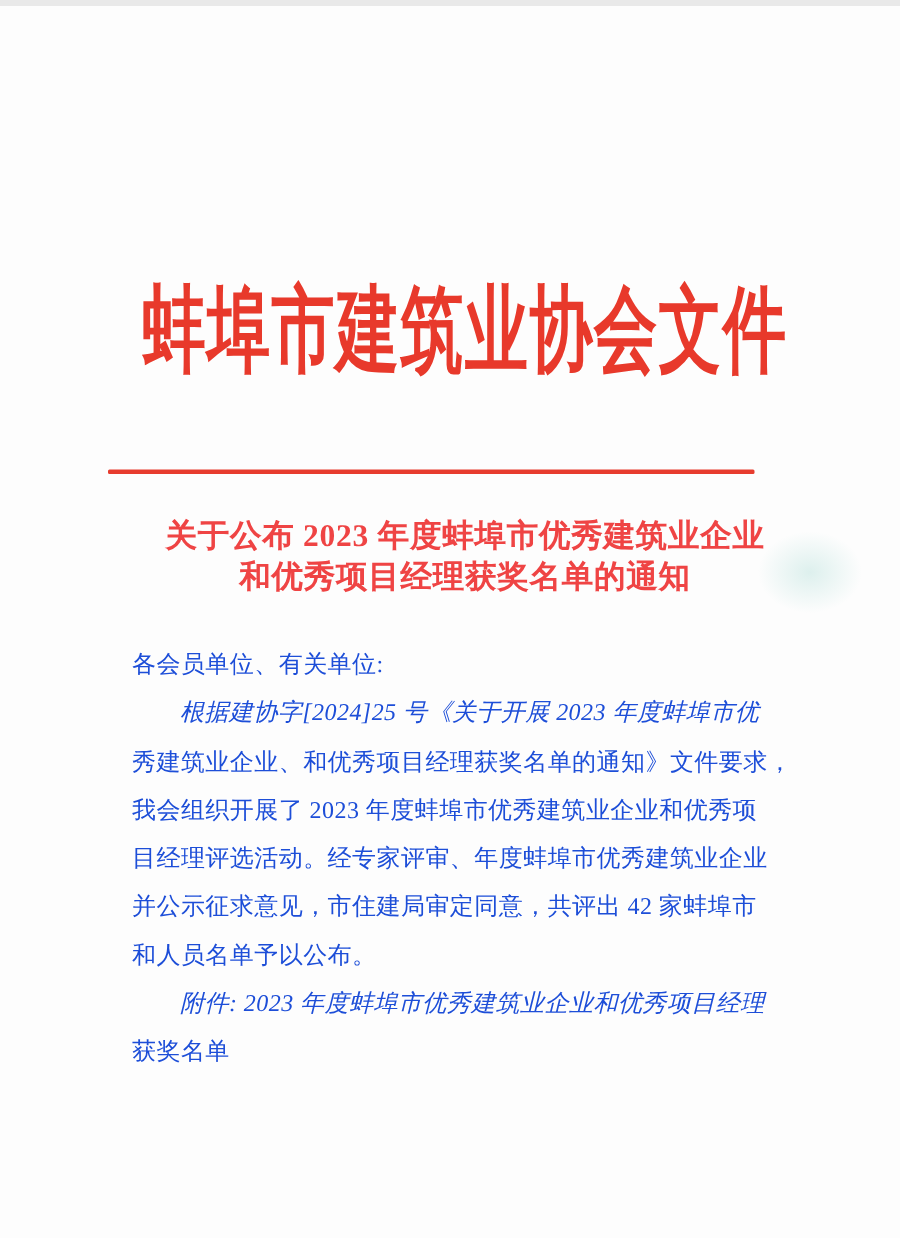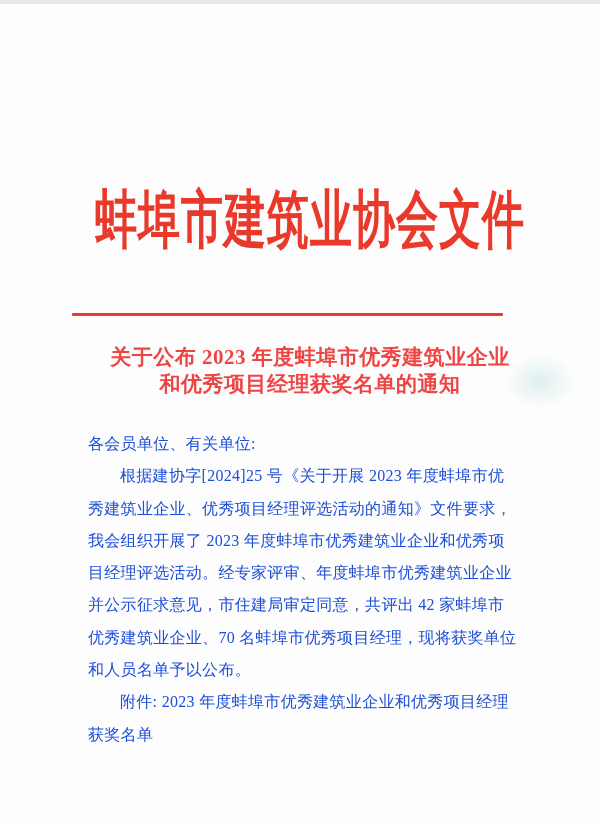--- a/index.html
+++ b/index.html
@@ -70,20 +70,21 @@
     font-size: 16px;
     line-height: 32.3px;
     letter-spacing: 0.3px;
     color: #1d4ed8;
   }
   .bline {
     white-space: nowrap;
   }
   .indent {
     text-indent: 32px;
+    font-style: italic;
   }
   .smudge {
     position: absolute;
     top: 350px;
     left: 505px;
     width: 70px;
     height: 55px;
     background: radial-gradient(ellipse at center, rgba(125,200,190,0.25), rgba(125,200,190,0) 70%);
   }
   .scan-bottom-edge {
@@ -106,25 +107,24 @@
   <div class="red-divider"></div>
 
   <div class="subject">
     <div class="subject-line">关于公布 2023 年度蚌埠市优秀建筑业企业</div>
     <div class="subject-line">和优秀项目经理获奖名单的通知</div>
   </div>
 
   <div class="body-text">
     <div class="bline">各会员单位、有关单位:</div>
     <div class="bline indent">根据建协字[2024]25 号《关于开展 2023 年度蚌埠市优</div>
-    <div class="bline">秀建筑业企业、优秀项目经理评选活动的通知》文件要求，</div>
+    <div class="bline">秀建筑业企业、和优秀项目经理获奖名单的通知》文件要求，</div>
     <div class="bline">我会组织开展了 2023 年度蚌埠市优秀建筑业企业和优秀项</div>
     <div class="bline">目经理评选活动。经专家评审、年度蚌埠市优秀建筑业企业</div>
     <div class="bline">并公示征求意见，市住建局审定同意，共评出 42 家蚌埠市</div>
-    <div class="bline">优秀建筑业企业、70 名蚌埠市优秀项目经理，现将获奖单位</div>
     <div class="bline">和人员名单予以公布。</div>
     <div class="bline indent">附件: 2023 年度蚌埠市优秀建筑业企业和优秀项目经理</div>
     <div class="bline">获奖名单</div>
   </div>
 
   <div class="smudge"></div>
   <div class="scan-bottom-edge"></div>
 
 </div>
 

